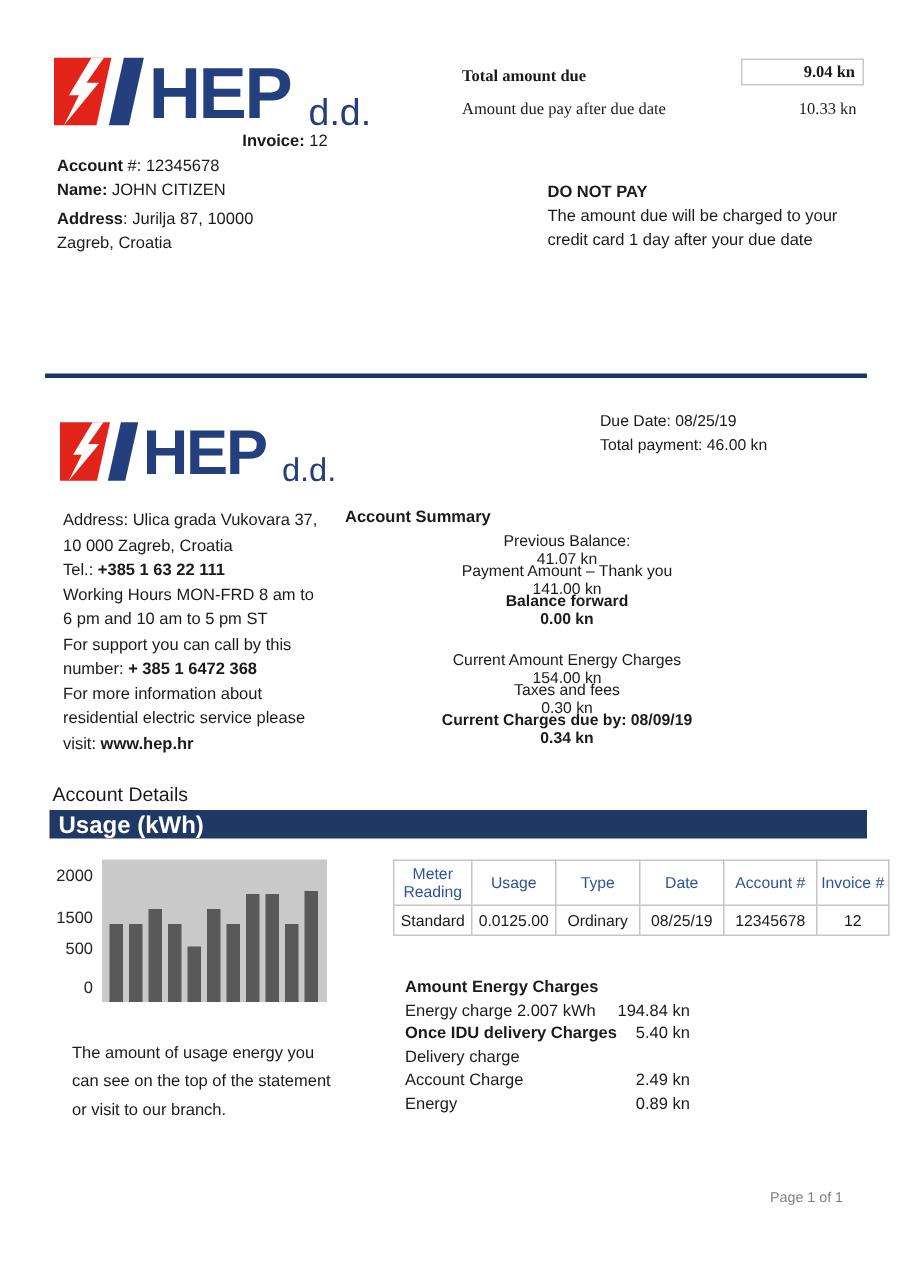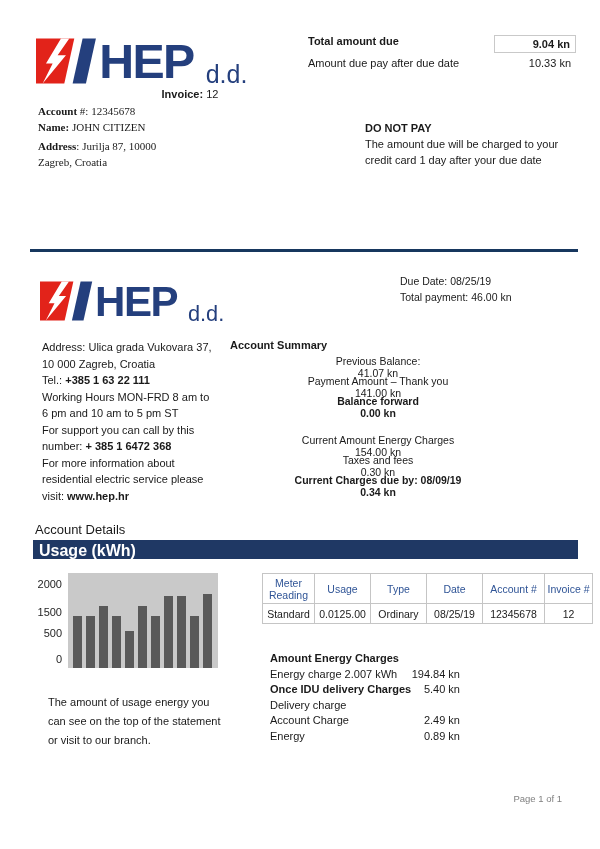--- a/index.html
+++ b/index.html
@@ -6,25 +6,25 @@
   html,body { background:#ffffff; }
   body { font-family:"Liberation Sans", sans-serif; color:#1a1a1a; }
   .page { position:relative; width:600px; height:849px; background:#fff; overflow:hidden; }
   .abs { position:absolute; }
   .b { font-weight:bold; }
 
   
   .logo1 { left:36px; top:33px; width:218px; height:56px; }
   .logo2 { left:40px; top:276px; width:190px; height:50px; }
   .invoice-line { left:130px; top:88px; width:120px; text-align:center; font-size:11px; }
-  .acct-block { left:38px; top:103px; width:220px; font-size:11px; line-height:16px;font-family:Liberation Serif, serif; }
+  .acct-block { left:38px; top:103px; width:220px; font-size:11px; line-height:16px; }
   .addr-gap { margin-top:3px; }
 
   .topright { left:308px; top:35px; width:268px; font-size:11px; }
-  .tr-row { display:flex; justify-content:space-between; align-items:flex-start; height:22px; }
+  .tr-row { display:flex; justify-content:space-between; align-items:flex-end; height:22px;font-family:Liberation Serif, serif; }
   .due-box { border:1px solid #c9c9c9; width:82px; text-align:right; padding:2px 5px; font-weight:bold; background:#fff; }
   .tr-val2 { width:82px; text-align:right; padding-right:5px; }
 
   .donotpay { left:365px; top:120px; width:215px; font-size:11px; line-height:16px; }
 
   .divider { left:30px; top:249px; width:548px; height:3px; background:#17375e; }
 
   
   .contact { left:42px; top:339px; width:192px; font-size:11px; line-height:16.5px; }
 

